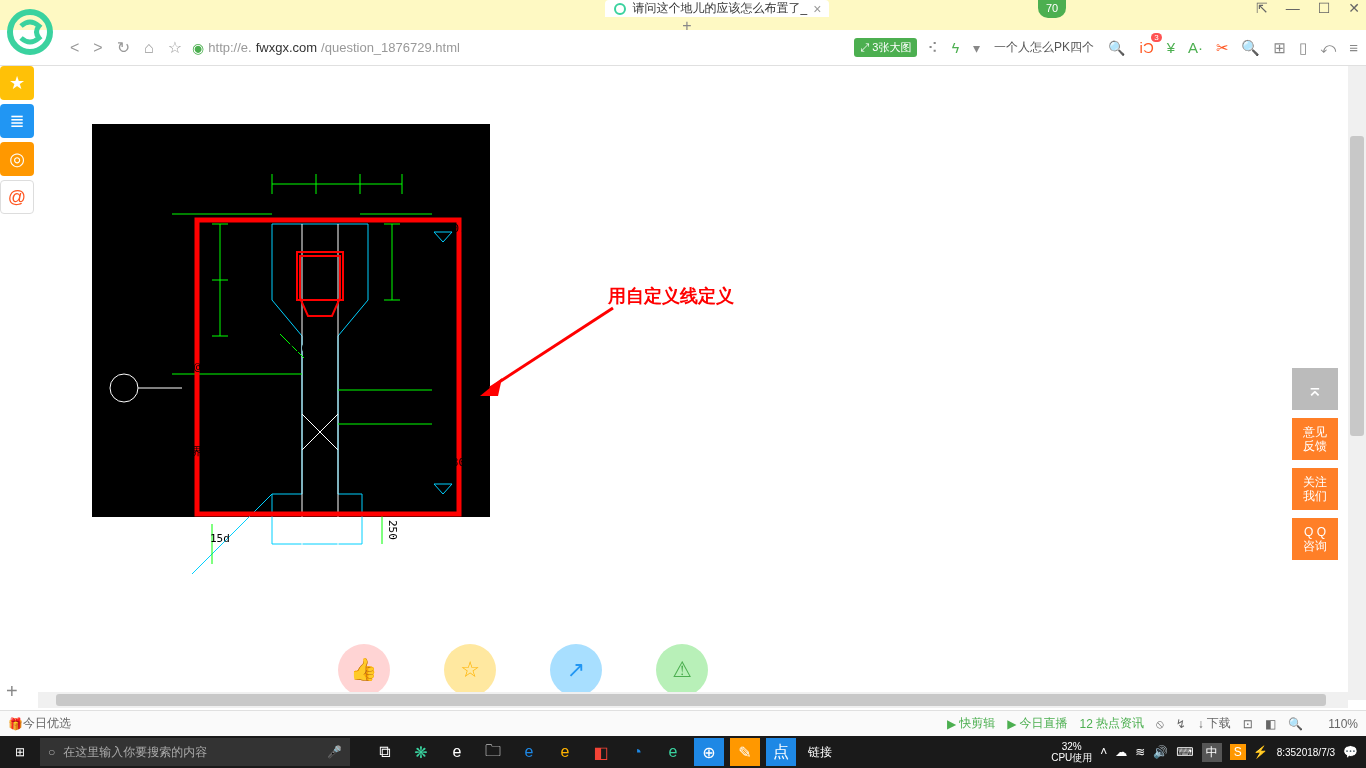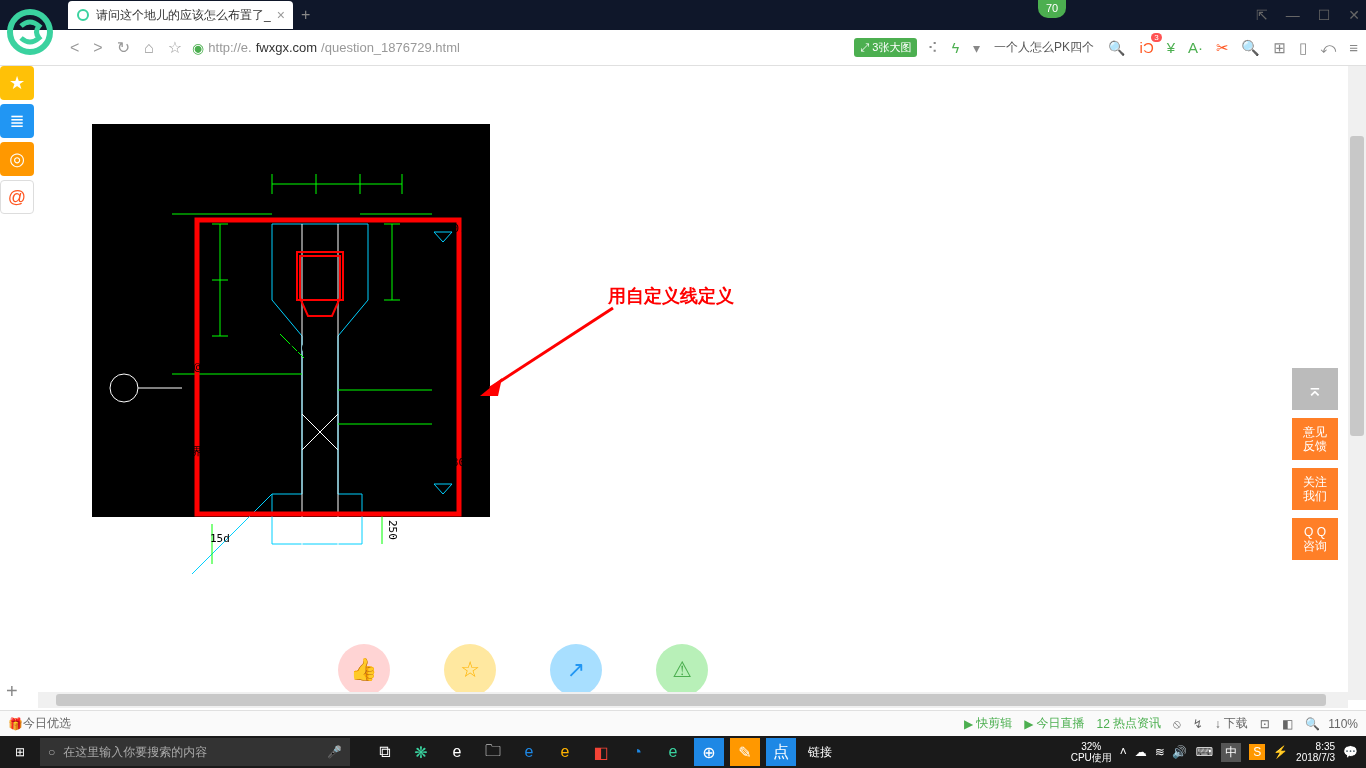--- a/index.html
+++ b/index.html
@@ -1,19 +1,19 @@
 <!DOCTYPE html>
 <html><head>
 <meta charset="utf-8">
 <style>
 * { margin: 0; padding: 0; box-sizing: border-box; font-family: "Microsoft YaHei", Arial, sans-serif; }
 body { width: 1366px; height: 768px; overflow: hidden; background: #fff; position: relative; }
 
 
-.titlebar { height: 30px; background: #0f172a; display: flex; align-items: center; position: relative; }
+.titlebar { height: 30px; background: #fef9c3; display: flex; align-items: center; position: relative; flex-direction: column; }
 .tab { display: flex; align-items: center; background: #fff; height: 28px; padding: 0 8px; margin-left: 68px; border-radius: 4px 4px 0 0; font-size: 12px; color: #333; gap: 6px; }
 .tab-close { color: #999; font-size: 14px; cursor: pointer; }
 .tab-add { margin-left: 8px; color: #888; font-size: 16px; }
 .speed-badge { position: absolute; left: 1038px; top: 0; width: 28px; height: 18px; background: #4caf50; color: #fff; border-radius: 0 0 10px 10px; font-size: 11px; text-align: center; line-height: 16px; }
 .win-controls { position: absolute; right: 6px; display: flex; gap: 18px; color: #666; font-size: 14px; }
 
 
 .toolbar { height: 36px; display: flex; align-items: center; padding: 0 8px; gap: 10px; border-bottom: 1px solid #e0e0e0; }
 .logo { position: absolute; left: 2px; top: 4px; width: 56px; height: 56px; border-radius: 50%; display:flex; align-items:center; justify-content:center; z-index:10; }
 .logo svg { width: 48px; height: 48px; }
@@ -72,31 +72,31 @@
 .act-like { background:#ffd4d4; color:#ff6b6b; }
 .act-fav  { background:#ffe8a0; color:#ffb300; }
 .act-share{ background:#a8dfff; color:#2196f3; }
 .act-rep  { background:#b8f0b8; color:#4caf50; }
 
 
 .bottombar { position:absolute; left:0; right:0; bottom:32px; height:26px; background:#fafafa; border-top:1px solid #e0e0e0; display:flex; align-items:center; font-size:12px; color:#666; padding:0 8px; }
 .bottombar .spacer { flex:1; }
 .bb-item { display:flex; align-items:center; gap:3px; margin-left:12px; }
 .bb-green { color:#4caf50; }
-.zoom-val { margin-left:8px; }
+.zoom-val { margin-left:25px; }
 
 
 .taskbar { position:absolute; left:0; right:0; bottom:0; height:32px; background:#1a1a1a; display:flex; align-items:center; color:#fff; font-size:12px; }
 .tb-start { width:40px; text-align:center; }
 .tb-search { display:flex; align-items:center; background:#333; height:28px; width:310px; padding:0 8px; gap:8px; color:#aaa; }
 .tb-icons { display:flex; align-items:center; gap:6px; margin-left:20px; }
 .tb-icons .ti { width:30px; height:28px; display:flex; align-items:center; justify-content:center; font-size:16px; }
 .tb-right { margin-left:auto; display:flex; align-items:center; gap:8px; padding-right:8px; }
 .cpu-box { display:flex; flex-direction:column; align-items:center; font-size:10px; line-height:11px; }
-.clock { display:flex; flex-direction:column; align-items:flex-end; font-size:10px; line-height:11px; }
+.clock { display:flex; flex-direction:row; align-items:center; font-size:10px; line-height:11px; }
 </style>
 </head>
 <body>
 
 <div class="logo">
 <svg viewBox="0 0 48 48">
       <circle cx="24" cy="24" r="20" fill="none" stroke="#3ad29f" stroke-width="6"></circle>
       <path d="M15 18 Q24 10 33 18 Q28 24 33 30 Q24 38 15 30" fill="none" stroke="#3ad29f" stroke-width="5"></path>
     </svg>
 </div>

